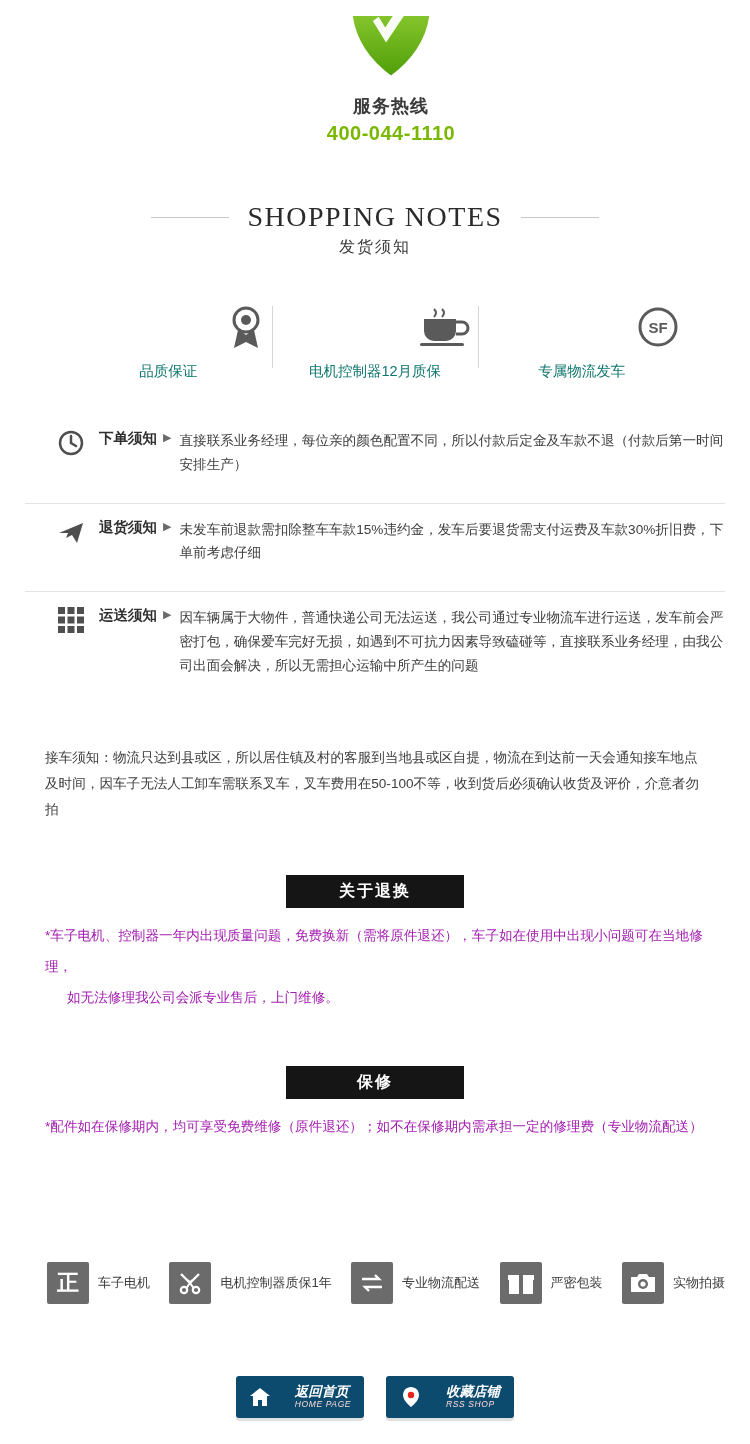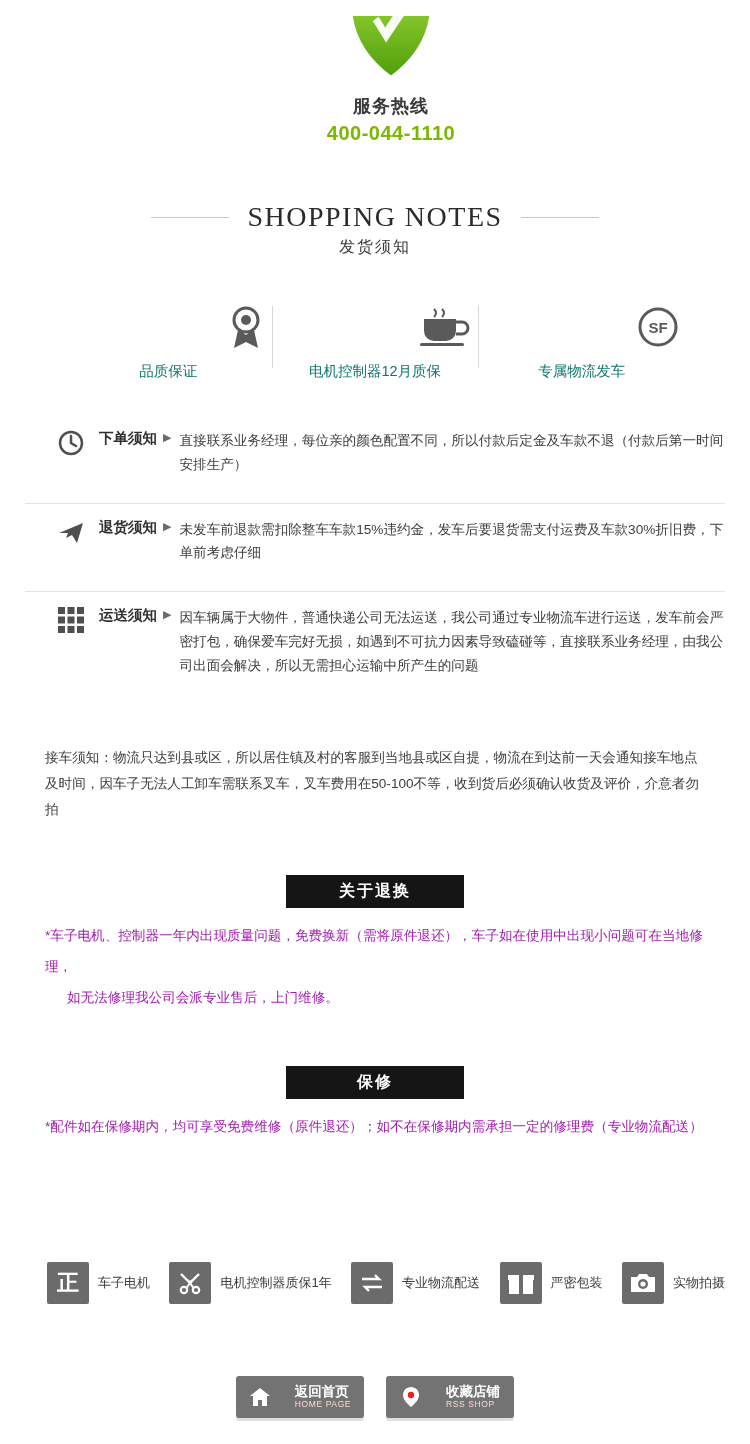--- a/index.html
+++ b/index.html
@@ -219,28 +219,29 @@
     margin: 72px auto 0;
     width: 750px;
     display: flex;
     justify-content: center;
     gap: 22px;
     padding-bottom: 70px;
   }
   .fbtn {
     width: 128px;
     height: 42px;
-    background: #737373;
+    background: #0c4a6e;
     border-radius: 3px;
     display: flex;
     align-items: center;
     justify-content: center;
     gap: 24px;
     box-shadow: 0 3px 0 rgba(0,0,0,0.12);
     cursor: pointer;
+    font-style: italic;
   }
   .fbtn .ficonbox {
     width: 22px;
     height: 22px;
     display: flex;
     align-items: center;
     justify-content: center;
     color: #fff;
   }
   .fbtn .ftexts { line-height: 1.05; }

